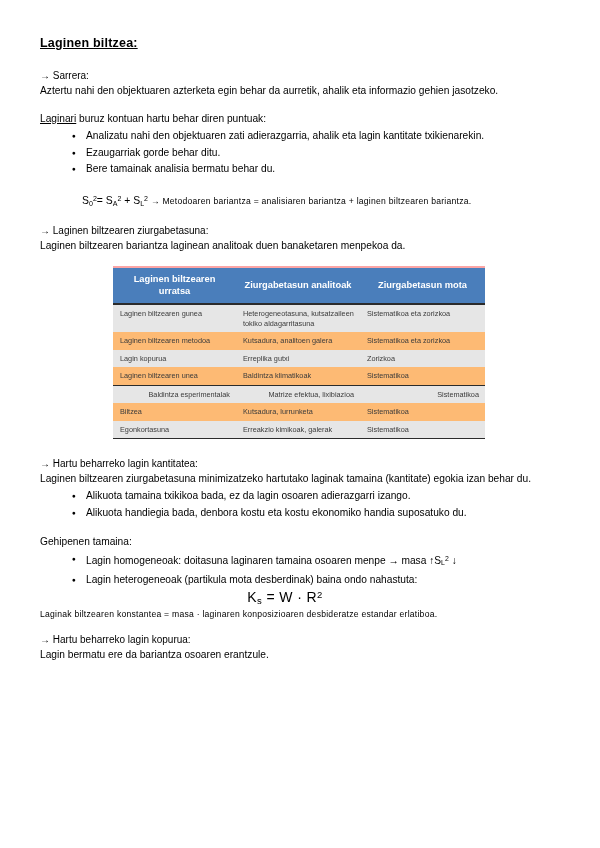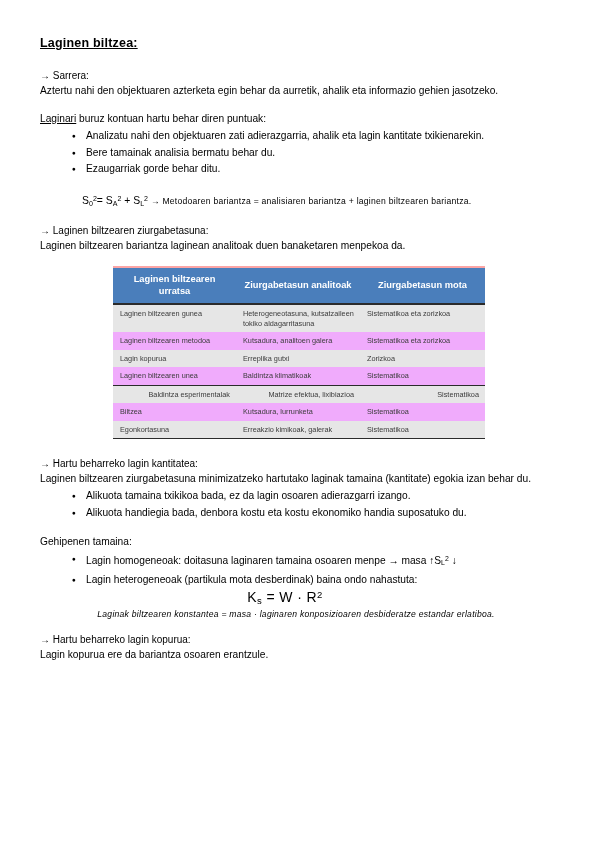--- a/index.html
+++ b/index.html
@@ -82,25 +82,24 @@
 
   .k-formula {
     text-align: center;
     font-size: 14px;
     margin: 2px 0 0 0;
     padding-right: 30px;
     letter-spacing: 0.4px;
   }
   .k-caption {
     font-size: 8.6px;
-    text-align: center;
+    text-align: left;
     letter-spacing: 0.25px;
     margin: 2px 0 0 0;
     padding-right: 8px;
-    font-style: italic;
   }
 
   
   .tbl-wrap {
     margin: 13px 0 0 0;
     padding-left: 73px;
   }
   table.data {
     width: 372px;
     border-collapse: collapse;
@@ -123,21 +122,21 @@
   table.data tbody td {
     font-size: 7.3px;
     color: #3b3b3b;
     padding: 4px 6px 4px 7px;
     vertical-align: top;
     line-height: 9.5px;
     border: none;
     margin-top: 20px;
   }
   table.data tbody tr.shade td { background: #e6e6e6; }
-  table.data tbody tr.plain td { background: #f0abfc; }
+  table.data tbody tr.plain td { background: #fdba74; }
   table.data tbody tr.rule-top td { border-top: 1.5px solid #2b2b2b; text-align: right; }
   table.data tbody tr.last td { border-bottom: 1.5px solid #2b2b2b; }
   col.c1 { width: 123px; }
   col.c2 { width: 124px; }
   col.c3 { width: 125px; }
 </style>
 </head>
 <body>
 
 <div class="page">
@@ -146,22 +145,22 @@
 
   <p class="arrow-line">→ Sarrera:</p>
   <p class="body-line">Aztertu nahi den objektuaren azterketa egin behar da aurretik, ahalik eta informazio gehien jasotzeko.</p>
 
   <div class="gap-md"></div>
 
   <p class="body-line"><span class="u">Laginari</span><span> buruz kontuan hartu behar diren puntuak:</span></p>
 
   <ul class="bullets">
     <li>Analizatu nahi den objektuaren zati adierazgarria, ahalik eta lagin kantitate txikienarekin.</li>
+    <li>Ezaugarriak gorde behar ditu.</li>
     <li>Bere tamainak analisia bermatu behar du.</li>
-    <li>Ezaugarriak gorde behar ditu.</li>
   </ul>
 
   <p class="formula-main">S<sub>0</sub><sup>2</sup>= S<sub>A</sub><sup>2</sup> + S<sub>L</sub><sup>2</sup> <span class="tail">→ Metodoaren bariantza = analisiaren bariantza + laginen biltzearen bariantza.</span></p>
 
   <div class="gap-md"></div>
 
   <p class="arrow-line">→ Laginen biltzearen ziurgabetasuna:</p>
   <p class="body-line">Laginen biltzearen bariantza laginean analitoak duen banaketaren menpekoa da.</p>
 
   <div class="tbl-wrap">
@@ -237,15 +236,15 @@
     <li>Lagin heterogeneoak (partikula mota desberdinak) baina ondo nahastuta:</li>
   </ul>
 
   <p class="k-formula"><span>K</span><sub>s</sub><span> = W · R</span><sup>2</sup></p>
 
   <p class="k-caption">Laginak biltzearen konstantea = masa · laginaren konposizioaren desbideratze estandar erlatiboa.</p>
 
   <div class="gap-md"></div>
 
   <p class="arrow-line">→ Hartu beharreko lagin kopurua:</p>
-  <p class="body-line">Lagin kopurua ere da bariantza osoaren erantzule.</p>
+  <p class="body-line">Lagin bermatu ere da bariantza osoaren erantzule.</p>
 
 </div>
 
 </body></html>

